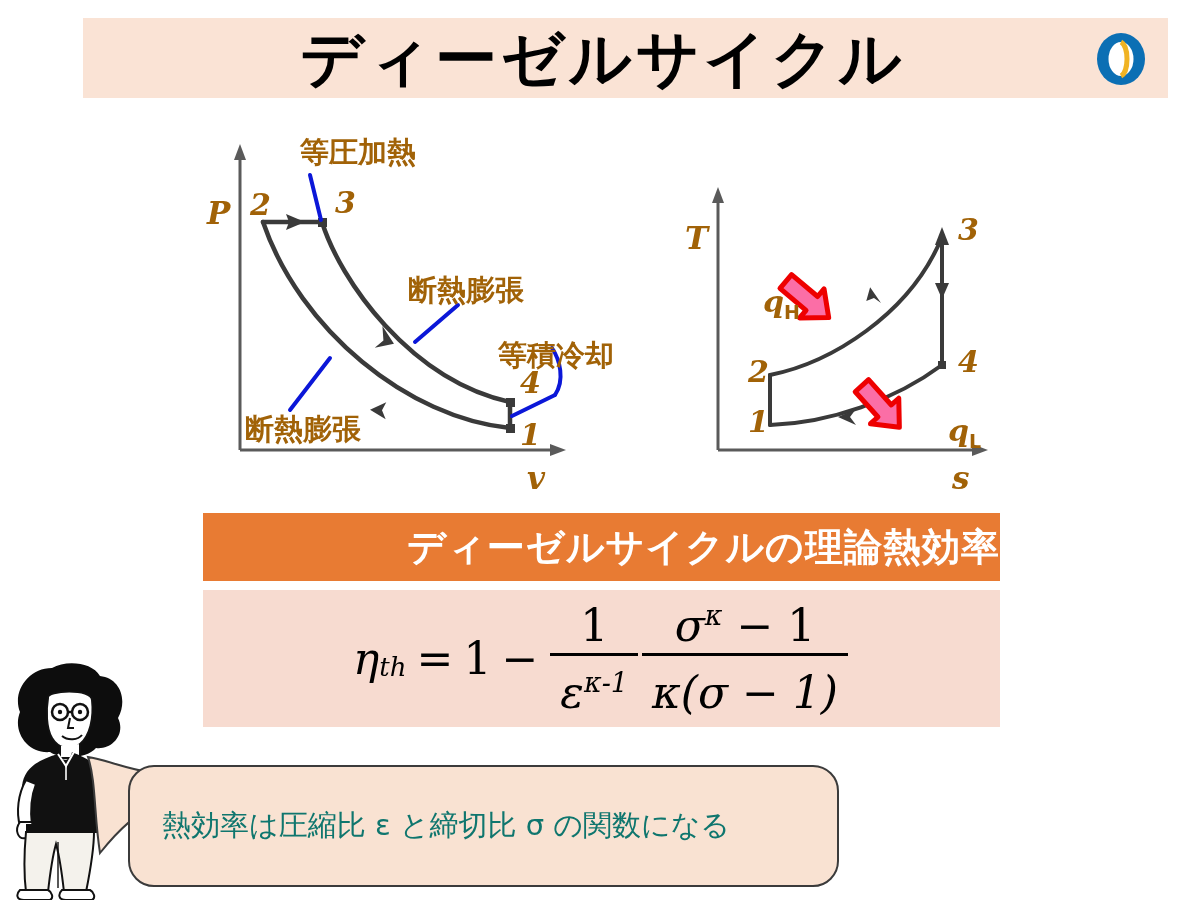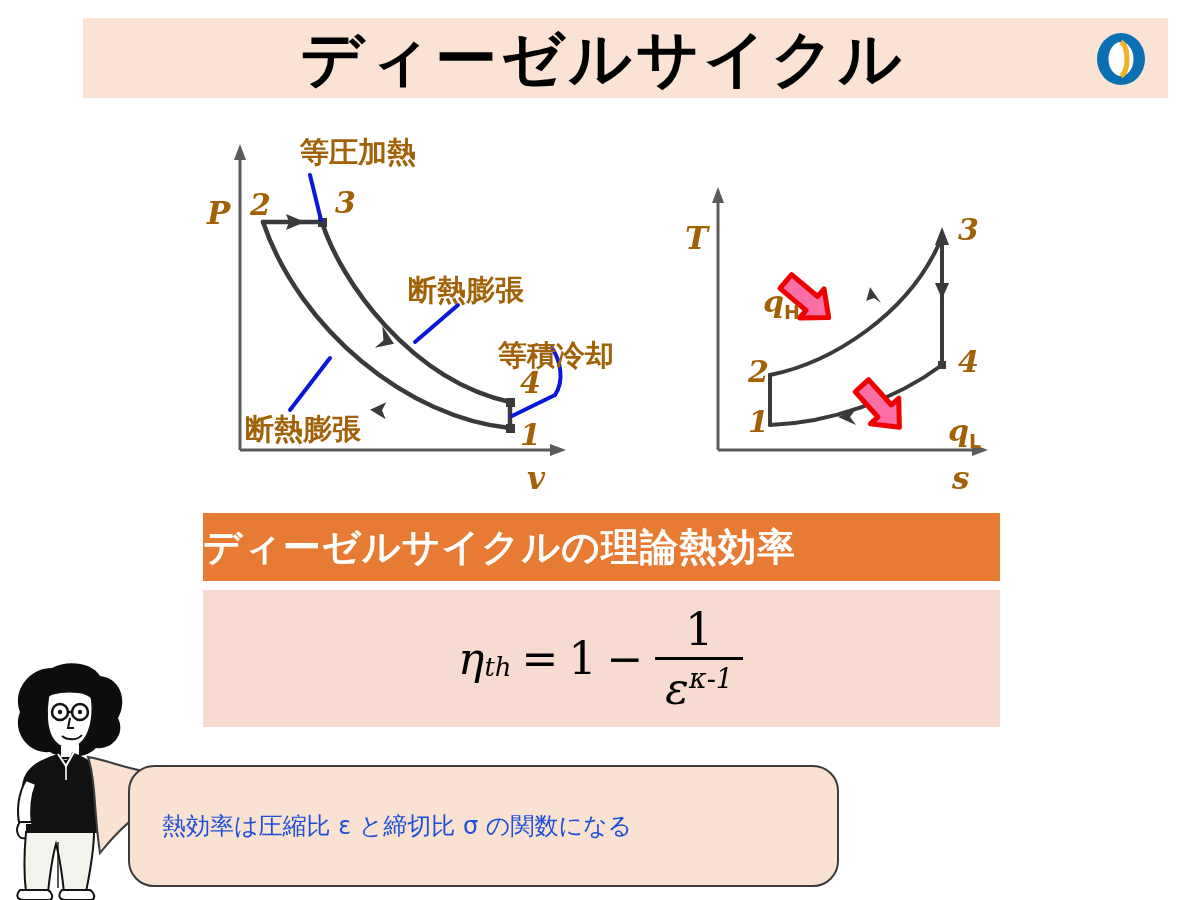--- a/index.html
+++ b/index.html
@@ -40,21 +40,21 @@
   }
   .jp-label{font-size:29px;}
   .num-label{font-size:30px;font-style:italic;font-family:"DejaVu Serif","Liberation Serif",serif;}
   .ax-label{font-size:31px;font-style:italic;font-weight:bold;font-family:"DejaVu Serif","Liberation Serif",serif;}
   .q-label{font-size:30px;font-style:italic;font-family:"DejaVu Serif","Liberation Serif",serif;}
   .q-label sub{font-size:19px;font-style:normal;font-family:"DejaVu Sans",sans-serif;}
 
   
   .subtitle-banner{
     position:absolute;left:203px;top:513px;width:797px;height:68px;
-    background:#e87b33;display:flex;align-items:center;justify-content:flex-start;
+    background:#e87b33;display:flex;align-items:center;justify-content:flex-end;
   }
   .subtitle-banner .txt{
     color:#ffffff;font-size:38px;font-weight:bold;letter-spacing:1px;
     font-family:"DejaVu Sans","Liberation Sans",sans-serif;white-space:nowrap;
   }
 
   
   .formula-box{
     position:absolute;left:203px;top:590px;width:797px;height:137px;
     background:#f7dbd0;display:flex;align-items:center;justify-content:center;
@@ -62,32 +62,32 @@
   .formula{
     display:flex;align-items:center;
     font-family:"DejaVu Serif","Liberation Serif",serif;
     font-size:44px;color:#000;
   }
   .formula .it{font-style:italic;}
   .formula .sub{font-size:26px;font-style:italic;vertical-align:sub;position:relative;top:8px;}
   .formula .op{margin:0 10px;}
   .frac{display:inline-flex;flex-direction:column;align-items:center;justify-content:center;margin:0 2px;}
   .frac .num{padding:0 10px 2px 10px;}
-  .frac .den{padding:3px 10px 0 10px;}
+  .frac .den{padding:11px 10px 0 10px;}
   .frac .bar{width:100%;height:3px;background:#000;}
   .sup{font-size:27px;position:relative;top:-16px;font-style:italic;}
 
   
   .bubble{
     position:absolute;left:128px;top:765px;width:707px;height:118px;
     background:#f9e2d2;border:2px solid #3b3b3b;border-radius:26px;
     display:flex;align-items:center;
   }
   .bubble .txt{
-    font-size:24px;color:#1d4ed8;font-weight:normal;margin-left:32px;
+    font-size:29px;color:#0f766e;font-weight:normal;margin-left:32px;
     font-family:"DejaVu Sans","Liberation Sans",sans-serif;white-space:nowrap;
   }
   .bubble-tail{position:absolute;left:86px;top:755px;width:70px;height:100px;}
 
   
   .character{position:absolute;left:0px;top:662px;width:150px;height:238px;}
 </style>
 </head>
 <body>
 
@@ -219,20 +219,25 @@
       <span class="it">η</span>
         <span class="sub">th</span>
       <span class="op">=</span>
       <span>1</span>
       <span class="op">−</span>
       <span class="frac">
         <span class="num">1</span>
         <span class="bar"></span>
         <span class="den"><span class="it">ε</span><span class="sup">κ-1</span></span>
       </span>
+      <span class="frac">
+        <span class="num"><span class="it">σ</span><span class="sup">κ</span>&nbsp;<span>− 1</span></span>
+        <span class="bar"></span>
+        <span class="den it">κ(σ − 1)</span>
+      </span>
     </div>
   </div>
 
   <div class="character">
     <svg width="150" height="238" viewBox="0 0 150 238">
 
       <path d="M20 50 C12 30, 28 6, 52 6 C66 -2, 92 0, 100 14 C120 16, 128 38, 118 56
                C126 72, 112 88, 96 86 C88 96, 62 98, 50 90 C28 92, 12 70, 20 50 Z" fill="#0d0d0d"></path>
 
       <path d="M48 36 C46 28, 92 26, 92 38 C94 56, 90 74, 80 82 C70 90, 58 86, 52 76

